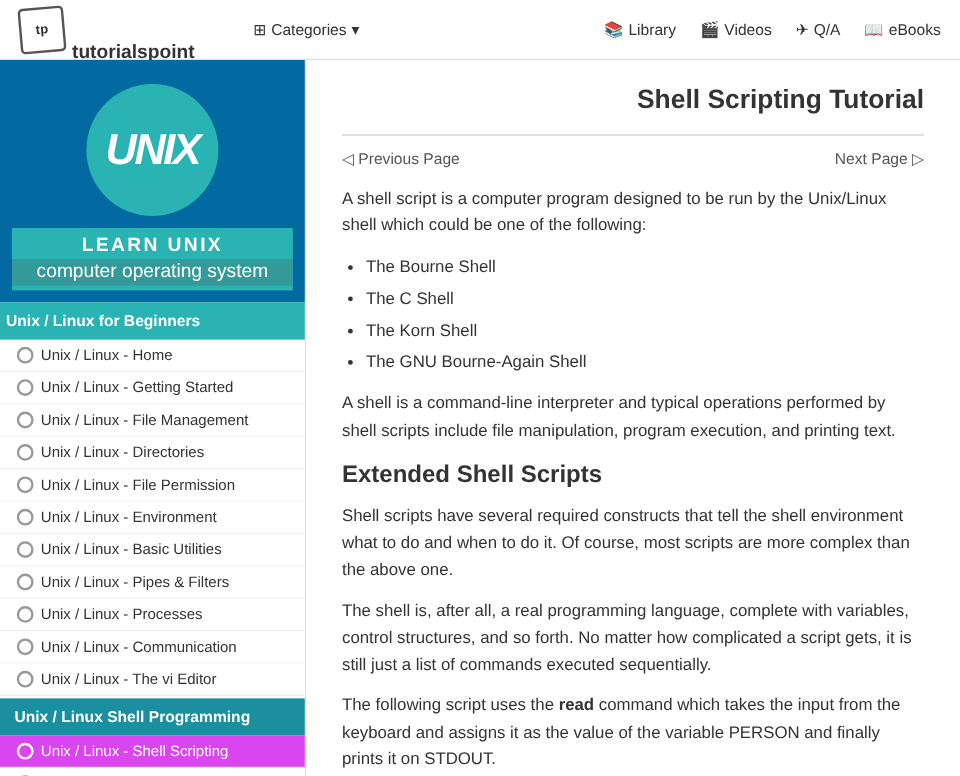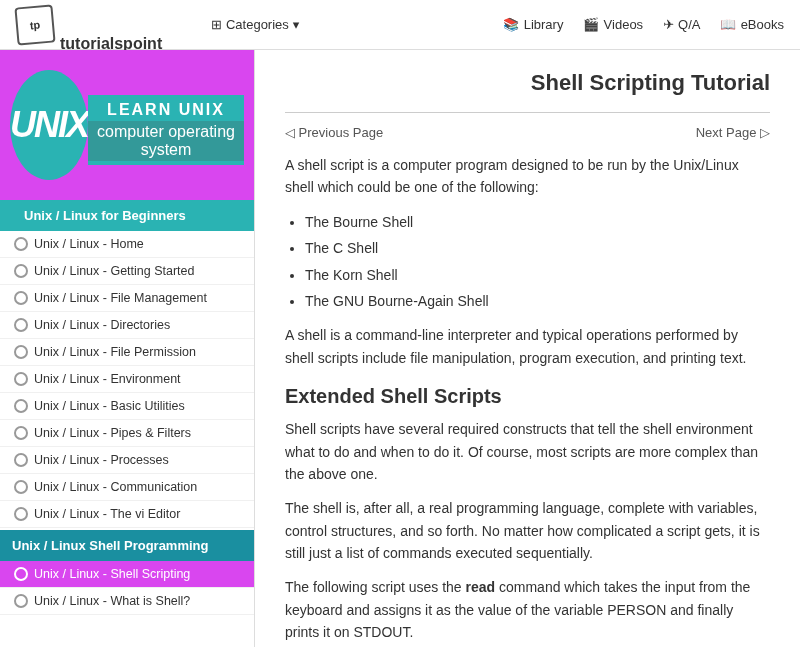--- a/index.html
+++ b/index.html
@@ -46,22 +46,22 @@
     
     .sidebar {
       width: 255px;
       min-width: 255px;
       background: #fff;
       border-right: 1px solid #ddd;
       overflow-y: auto;
       flex-shrink: 0;
     }
     .sidebar-logo-area {
-      background: #d946ef;
-      display: flex; flex-direction: row; align-items: center;
+      background: #0369a1;
+      display: flex; flex-direction: column; align-items: center;
       padding: 20px 10px 10px;
     }
     .unix-circle {
       width: 110px; height: 110px;
       border-radius: 50%;
       background: #2ab3b3;
       display: flex; align-items: center; justify-content: center;
       margin-bottom: 10px;
     }
     .unix-text {
@@ -74,21 +74,21 @@
       width: 100%;
       text-align: center;
       padding: 6px 0 4px;
     }
     .learn-unix-title { font-size: 16px; font-weight: bold; letter-spacing: 2px; }
     .learn-unix-sub { font-size: 16px; background: #339999; padding: 2px 0; margin-top: 2px; }
 
     .sidebar-section-header {
       background: #2ab3b3;
       color: #fff;
-      padding: 8px 24px;
+      padding: 8px 5px;
       font-size: 13px;
       font-weight: bold;
     }
     .sidebar-item {
       display: flex; align-items: center;
       padding: 6px 10px 6px 14px;
       font-size: 12.5px;
       cursor: pointer;
       color: #333;
       border-bottom: 1px solid #f0f0f0;

